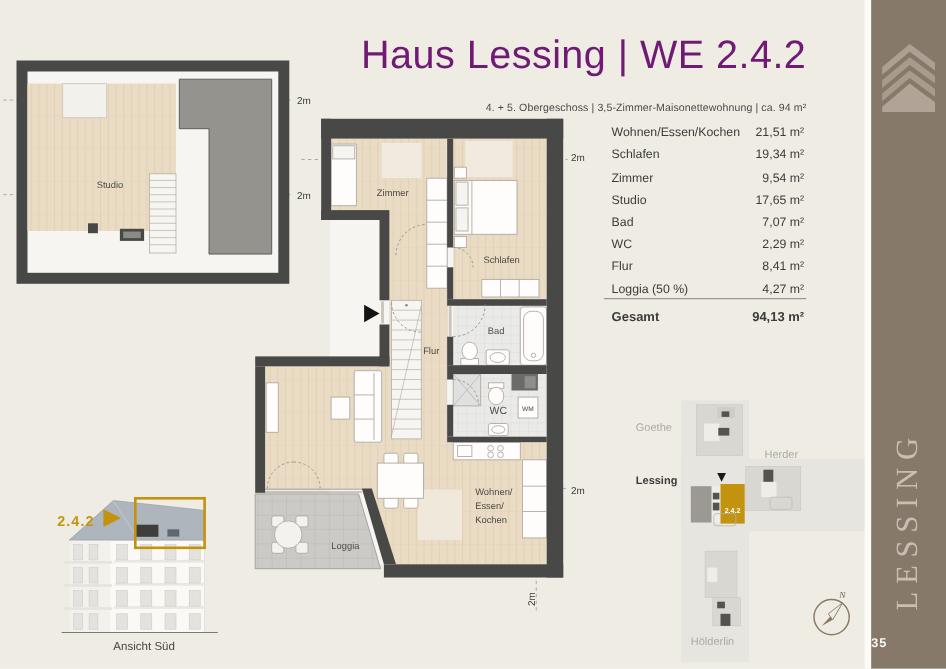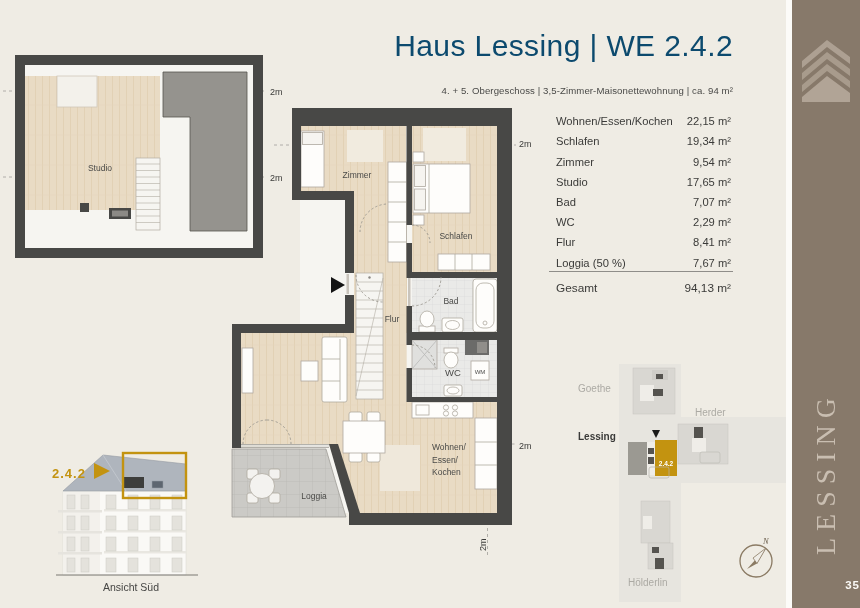--- a/index.html
+++ b/index.html
@@ -1,58 +1,58 @@
 <!DOCTYPE html>
 <html><head>
 <meta charset="utf-8">
 <style>
   html,body{margin:0;padding:0;}
   .page{position:relative;width:860px;height:608px;background:#EFECE4;overflow:hidden;
         font-family:"Liberation Sans",sans-serif;}
   .scale-label{position:absolute;left:18px;top:9px;font-size:15px;color:#4A4A48;letter-spacing:.3px;margin-top:44px;}
   .header{position:absolute;right:127px;top:29px;text-align:right;white-space:nowrap;}
-  .header .title{font-size:30px;color:#0c4a6e;letter-spacing:.4px;}
+  .header .title{font-size:36px;color:#701a75;letter-spacing:.4px;}
   .header .subtitle{font-size:9.6px;color:#4A4A48;margin-top:22px;letter-spacing:.1px;}
   .area-table{position:absolute;left:549px;top:107px;width:184px;color:#3B3B39;}
   .area-table .row{display:flex;justify-content:space-between;align-items:flex-end;
         height:20.2px;padding:0 2px 0 7px;font-size:11.2px;}
   .area-table .divider{border-top:1px solid #8F8D89;margin-top:2px;}
-  .area-table .total{display:flex;justify-content:space-between;font-weight:normal;
+  .area-table .total{display:flex;justify-content:space-between;font-weight:bold;
         font-size:11.8px;padding:9px 2px 0 7px;}
   .plan-upper{position:absolute;left:0;top:50px;}
   .plan-main{position:absolute;left:225px;top:95px;}
   .elevation{position:absolute;left:30px;top:440px;}
   .siteplan{position:absolute;left:555px;top:360px;}
   .sidebar{position:absolute;left:792px;top:0;width:68px;height:608px;background:#87796A;}
   .sidebar-gap{position:absolute;left:786px;top:0;width:6px;height:608px;background:#FCFBF8;}
   .sidebar-logo{position:absolute;left:799px;top:36px;}
   .sidebar-name{position:absolute;left:741px;top:458px;width:170px;height:30px;line-height:30px;
         text-align:center;transform:rotate(-90deg);font-family:"Liberation Serif",serif;
         font-size:28px;letter-spacing:7px;color:#C9BEB1;}
-  .page-num{position:absolute;left:792px;top:579px;width:68px;text-align:right;
+  .page-num{position:absolute;left:792px;top:579px;width:68px;text-align:left;
         color:#FAF9F6;font-weight:bold;font-size:11.5px;letter-spacing:1px;}
   svg text{font-family:"Liberation Sans",sans-serif;}
   .serif-n{font-family:"Liberation Serif",serif;font-style:italic;}
 </style>
 </head>
 <body>
 
 <div class="page">
 
   <div class="scale-label">Maßstab 1:100</div>
 
   <div class="header">
     <div class="title">Haus Lessing | WE 2.4.2</div>
     <div class="subtitle">4. + 5. Obergeschoss | 3,5-Zimmer-Maisonettewohnung | ca. 94 m²</div>
   </div>
 
   <div class="area-table">
     <div class="row">
       <span>Wohnen/Essen/Kochen</span>
-      <span>22,15 m²</span>
+      <span>21,51 m²</span>
     </div>
     <div class="row">
       <span>Schlafen</span>
       <span>19,34 m²</span>
     </div>
     <div class="row">
       <span>Zimmer</span>
       <span>9,54 m²</span>
     </div>
     <div class="row">
@@ -66,21 +66,21 @@
     <div class="row">
       <span>WC</span>
       <span>2,29 m²</span>
     </div>
     <div class="row">
       <span>Flur</span>
       <span>8,41 m²</span>
     </div>
     <div class="row">
       <span>Loggia (50 %)</span>
-      <span>7,67 m²</span>
+      <span>4,27 m²</span>
     </div>
     <div class="divider"></div>
     <div class="total">
       <span>Gesamt</span>
       <span>94,13 m²</span>
     </div>
   </div>
 
   <svg class="plan-upper" width="300" height="215" viewBox="0 50 300 215">
     <defs>

